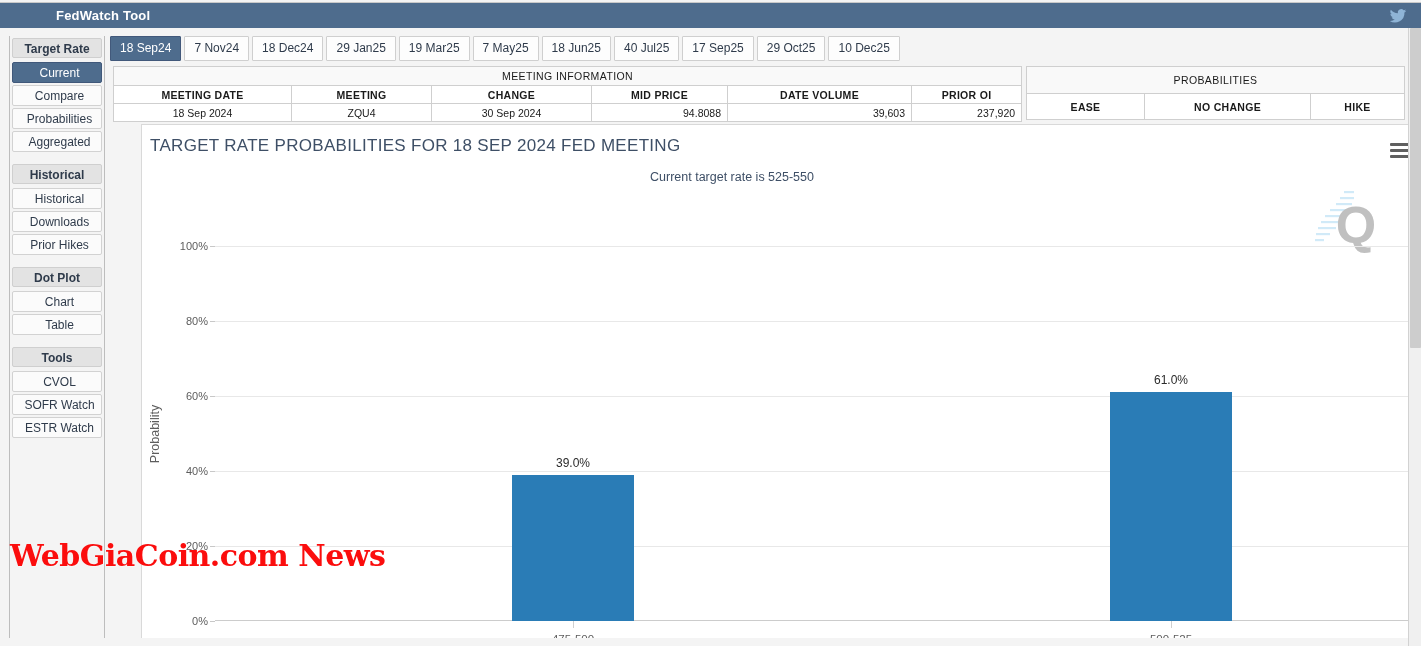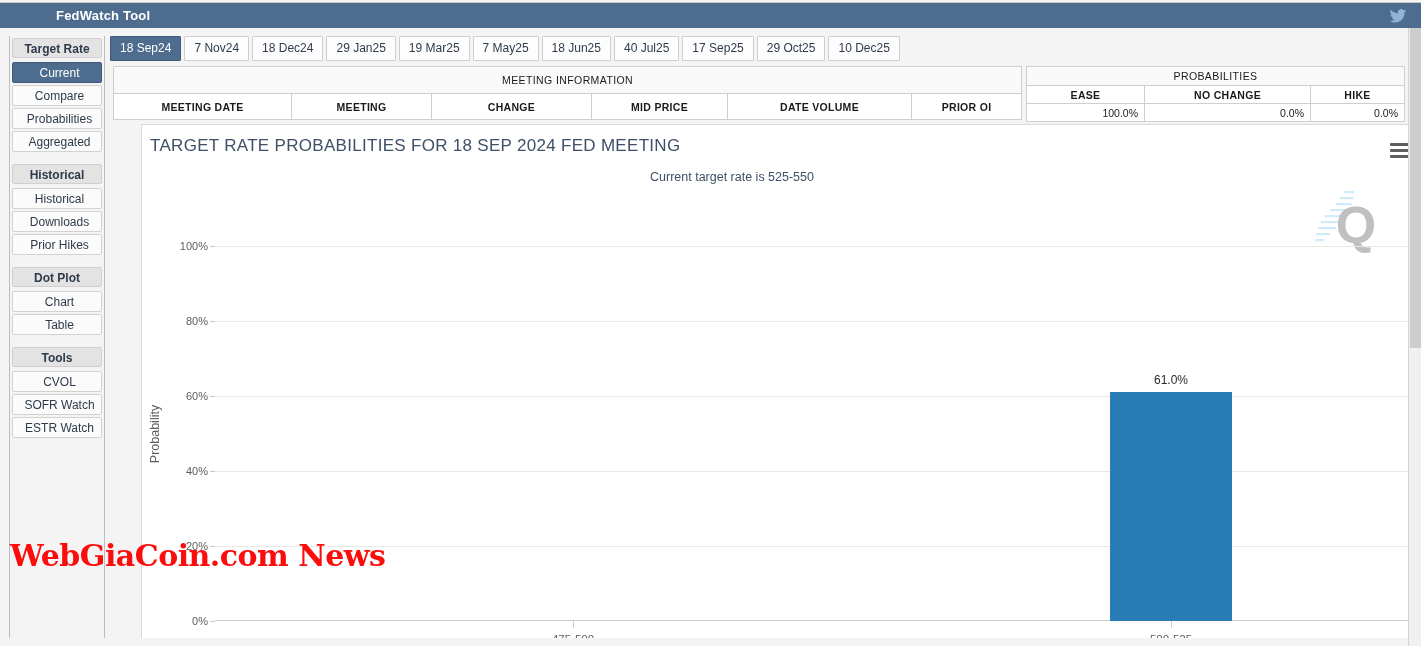--- a/index.html
+++ b/index.html
@@ -229,44 +229,47 @@
           <td class="cap" colspan="6">MEETING INFORMATION</td>
         </tr>
         <tr>
           <td class="hdr">MEETING DATE</td>
           <td class="hdr">MEETING</td>
           <td class="hdr">CHANGE</td>
           <td class="hdr">MID PRICE</td>
           <td class="hdr">DATE VOLUME</td>
           <td class="hdr">PRIOR OI</td>
         </tr>
+        <tr>
+          <td class="ctr">18 Sep 2024</td>
+          <td class="ctr">ZQU4</td>
+          <td class="ctr">30 Sep 2024</td>
+          <td class="num">94.8088</td>
+          <td class="num">39,603</td>
+          <td class="num">237,920</td>
+        </tr>
       </tbody>
         </table>
 
       <div id="probspacer"></div>
 
       <table class="info" id="probtbl">
         <colgroup>
             <col style="width:118px">
             <col style="width:166px">
             <col style="width:94px">
           </colgroup>
         <tbody>
             <tr>
           <td class="cap" colspan="3">PROBABILITIES</td>
         </tr>
         <tr>
           <td class="hdr">EASE</td>
           <td class="hdr">NO CHANGE</td>
           <td class="hdr">HIKE</td>
-        </tr>
-        <tr>
-          <td class="num">100.0%</td>
-          <td class="num">0.0%</td>
-          <td class="num">0.0%</td>
         </tr>
       </tbody>
         </table>
     </div>
 
     <div id="chartpanel">
 
       <div id="chartTitle">TARGET RATE PROBABILITIES FOR 18 SEP 2024 FED MEETING</div>
       <div id="chartSub">Current target rate is 525-550</div>
 
@@ -308,20 +311,23 @@
         <div class="ytickmark" style="top:80%"></div>
         <div class="ytickmark" style="top:100%"></div>
 
         <div class="ytick" style="top:0%">100%</div>
         <div class="ytick" style="top:20%">80%</div>
         <div class="ytick" style="top:40%">60%</div>
         <div class="ytick" style="top:60%">40%</div>
         <div class="ytick" style="top:80%">20%</div>
         <div class="ytick" style="top:100%">0%</div>
 
+        <div class="bar" id="bar0" style="left: 297px; height: 39%; background: rgb(42, 124, 182);">
+          <div class="barval">39.0%</div>
+        </div>
         <div class="bar" id="bar1" style="left: 895px; height: 61%; background: rgb(42, 124, 182);">
           <div class="barval">61.0%</div>
         </div>
 
         <div class="xtickmark" style="left:358px"></div>
         <div class="xtickmark" style="left:956px"></div>
         <div class="xtick" style="left:358px">475-500</div>
         <div class="xtick" style="left:956px">500-525</div>
 
       </div>

